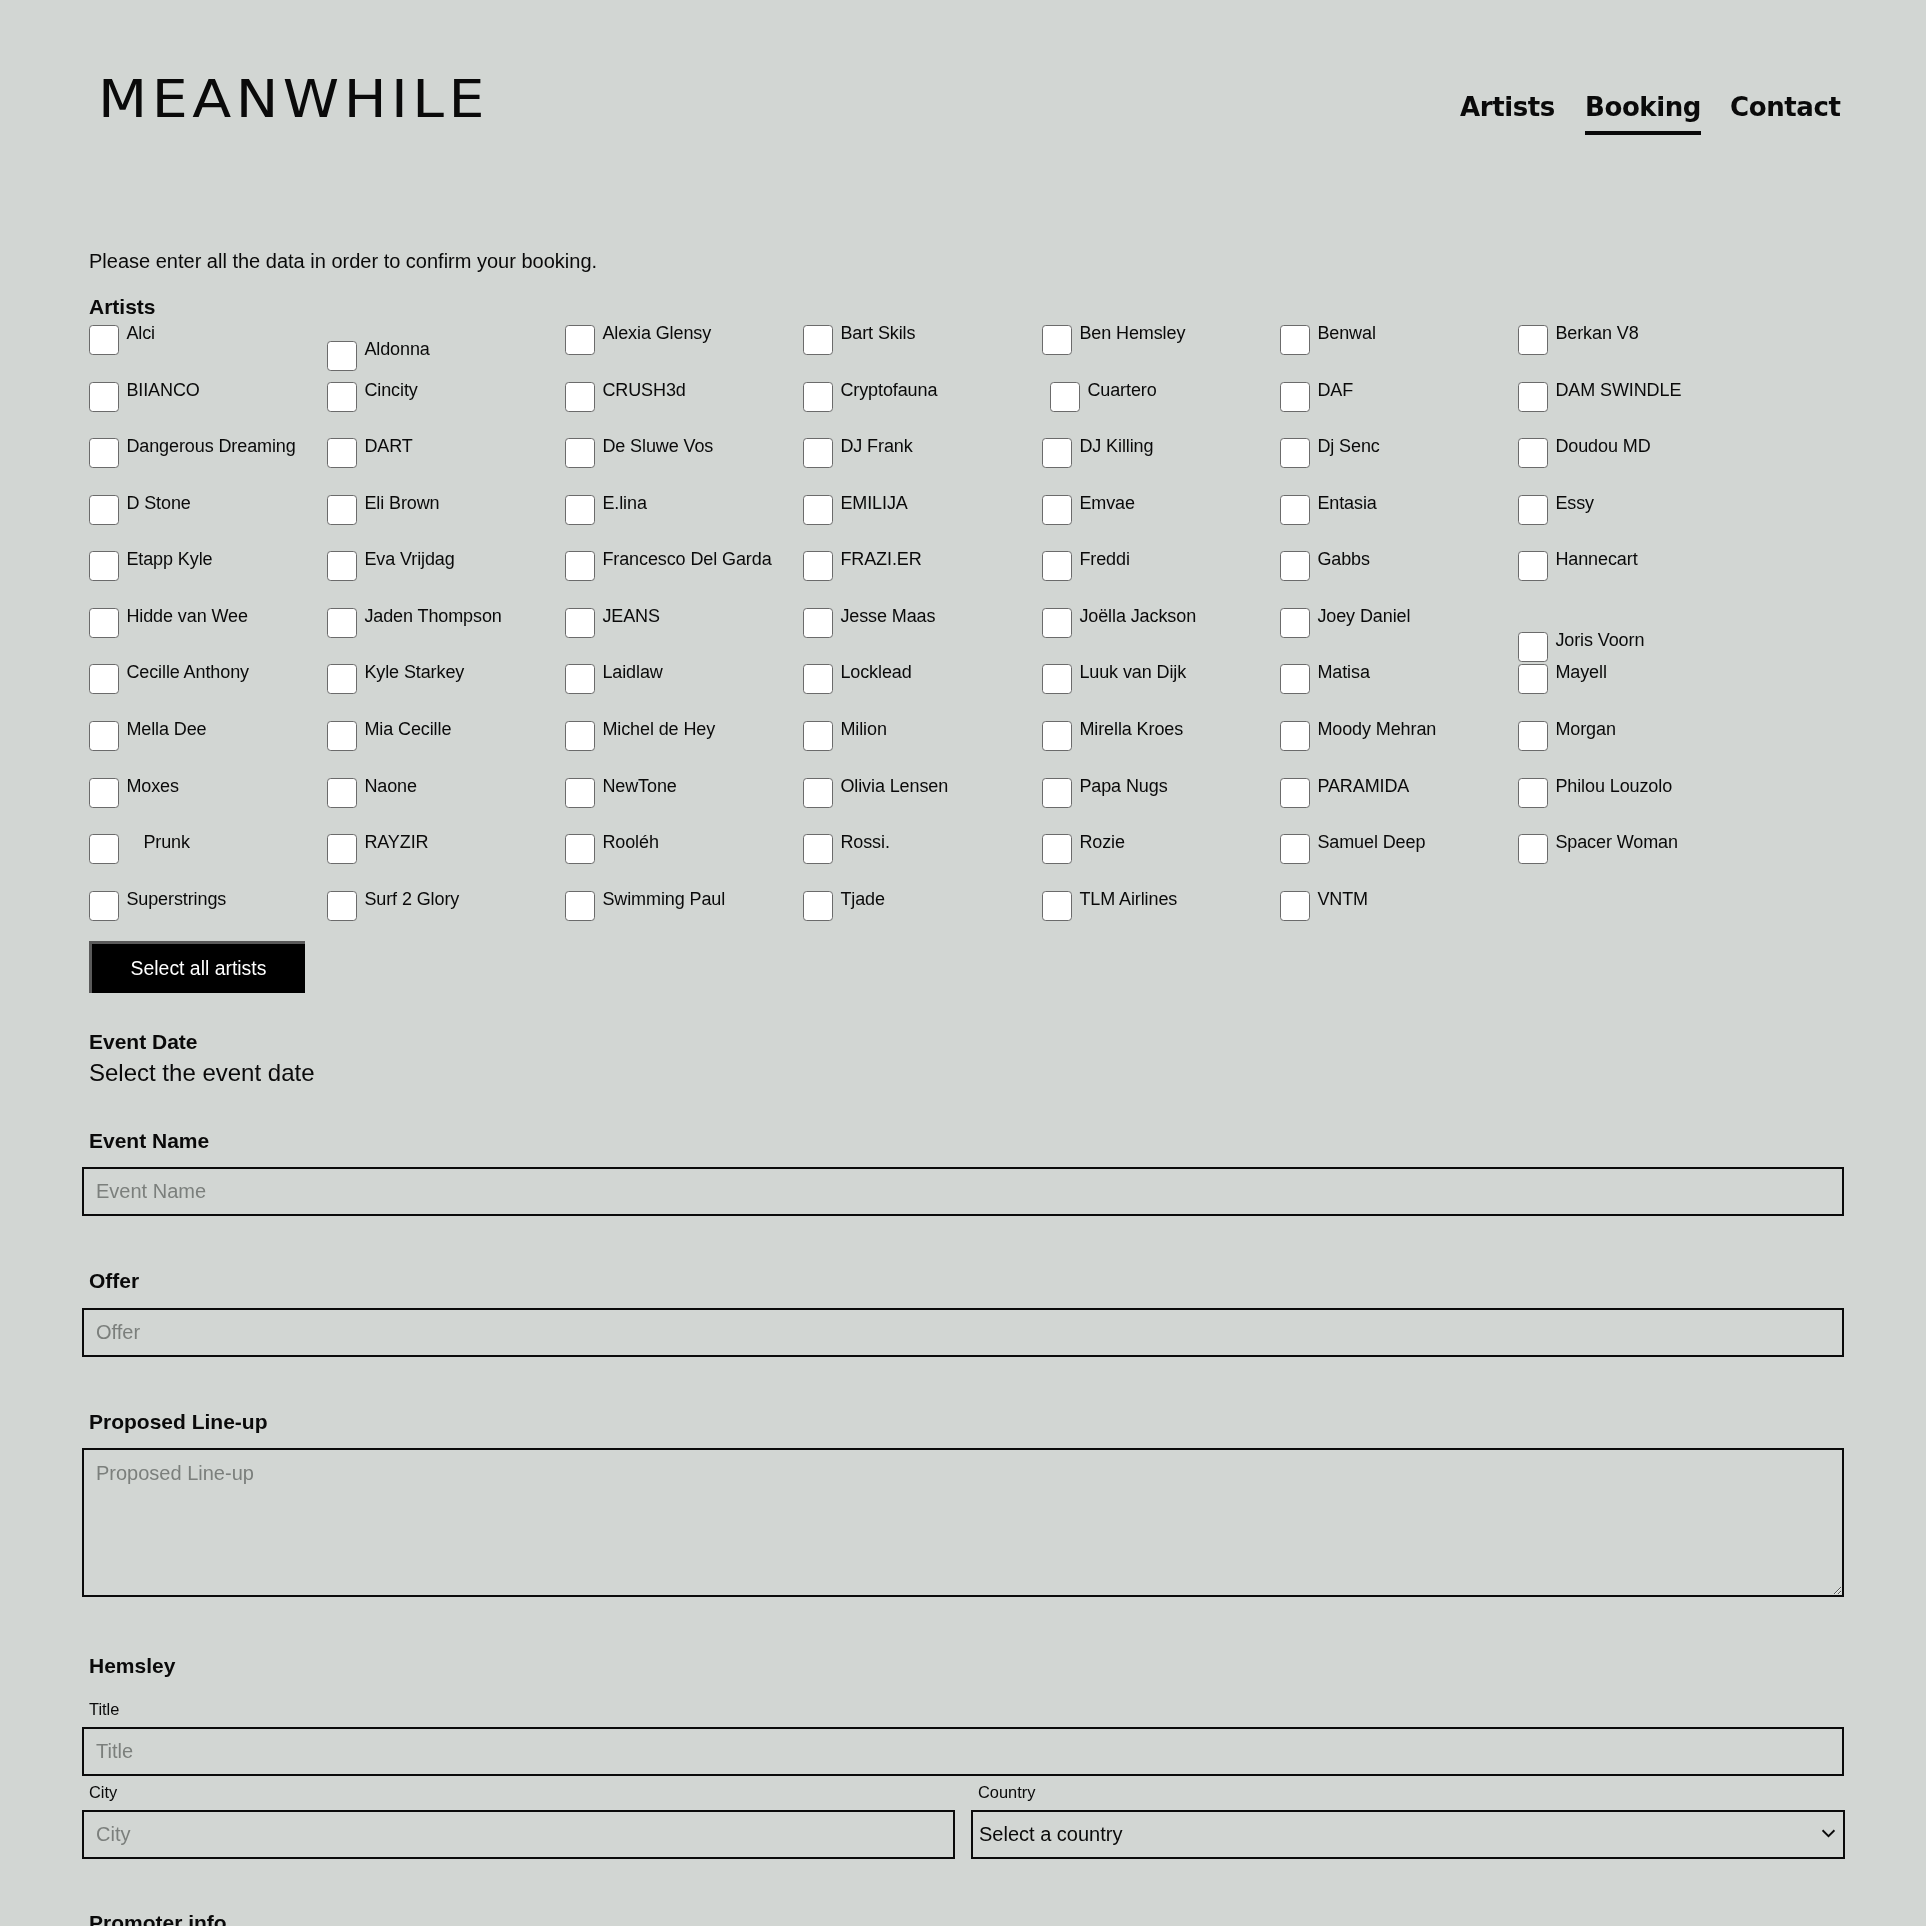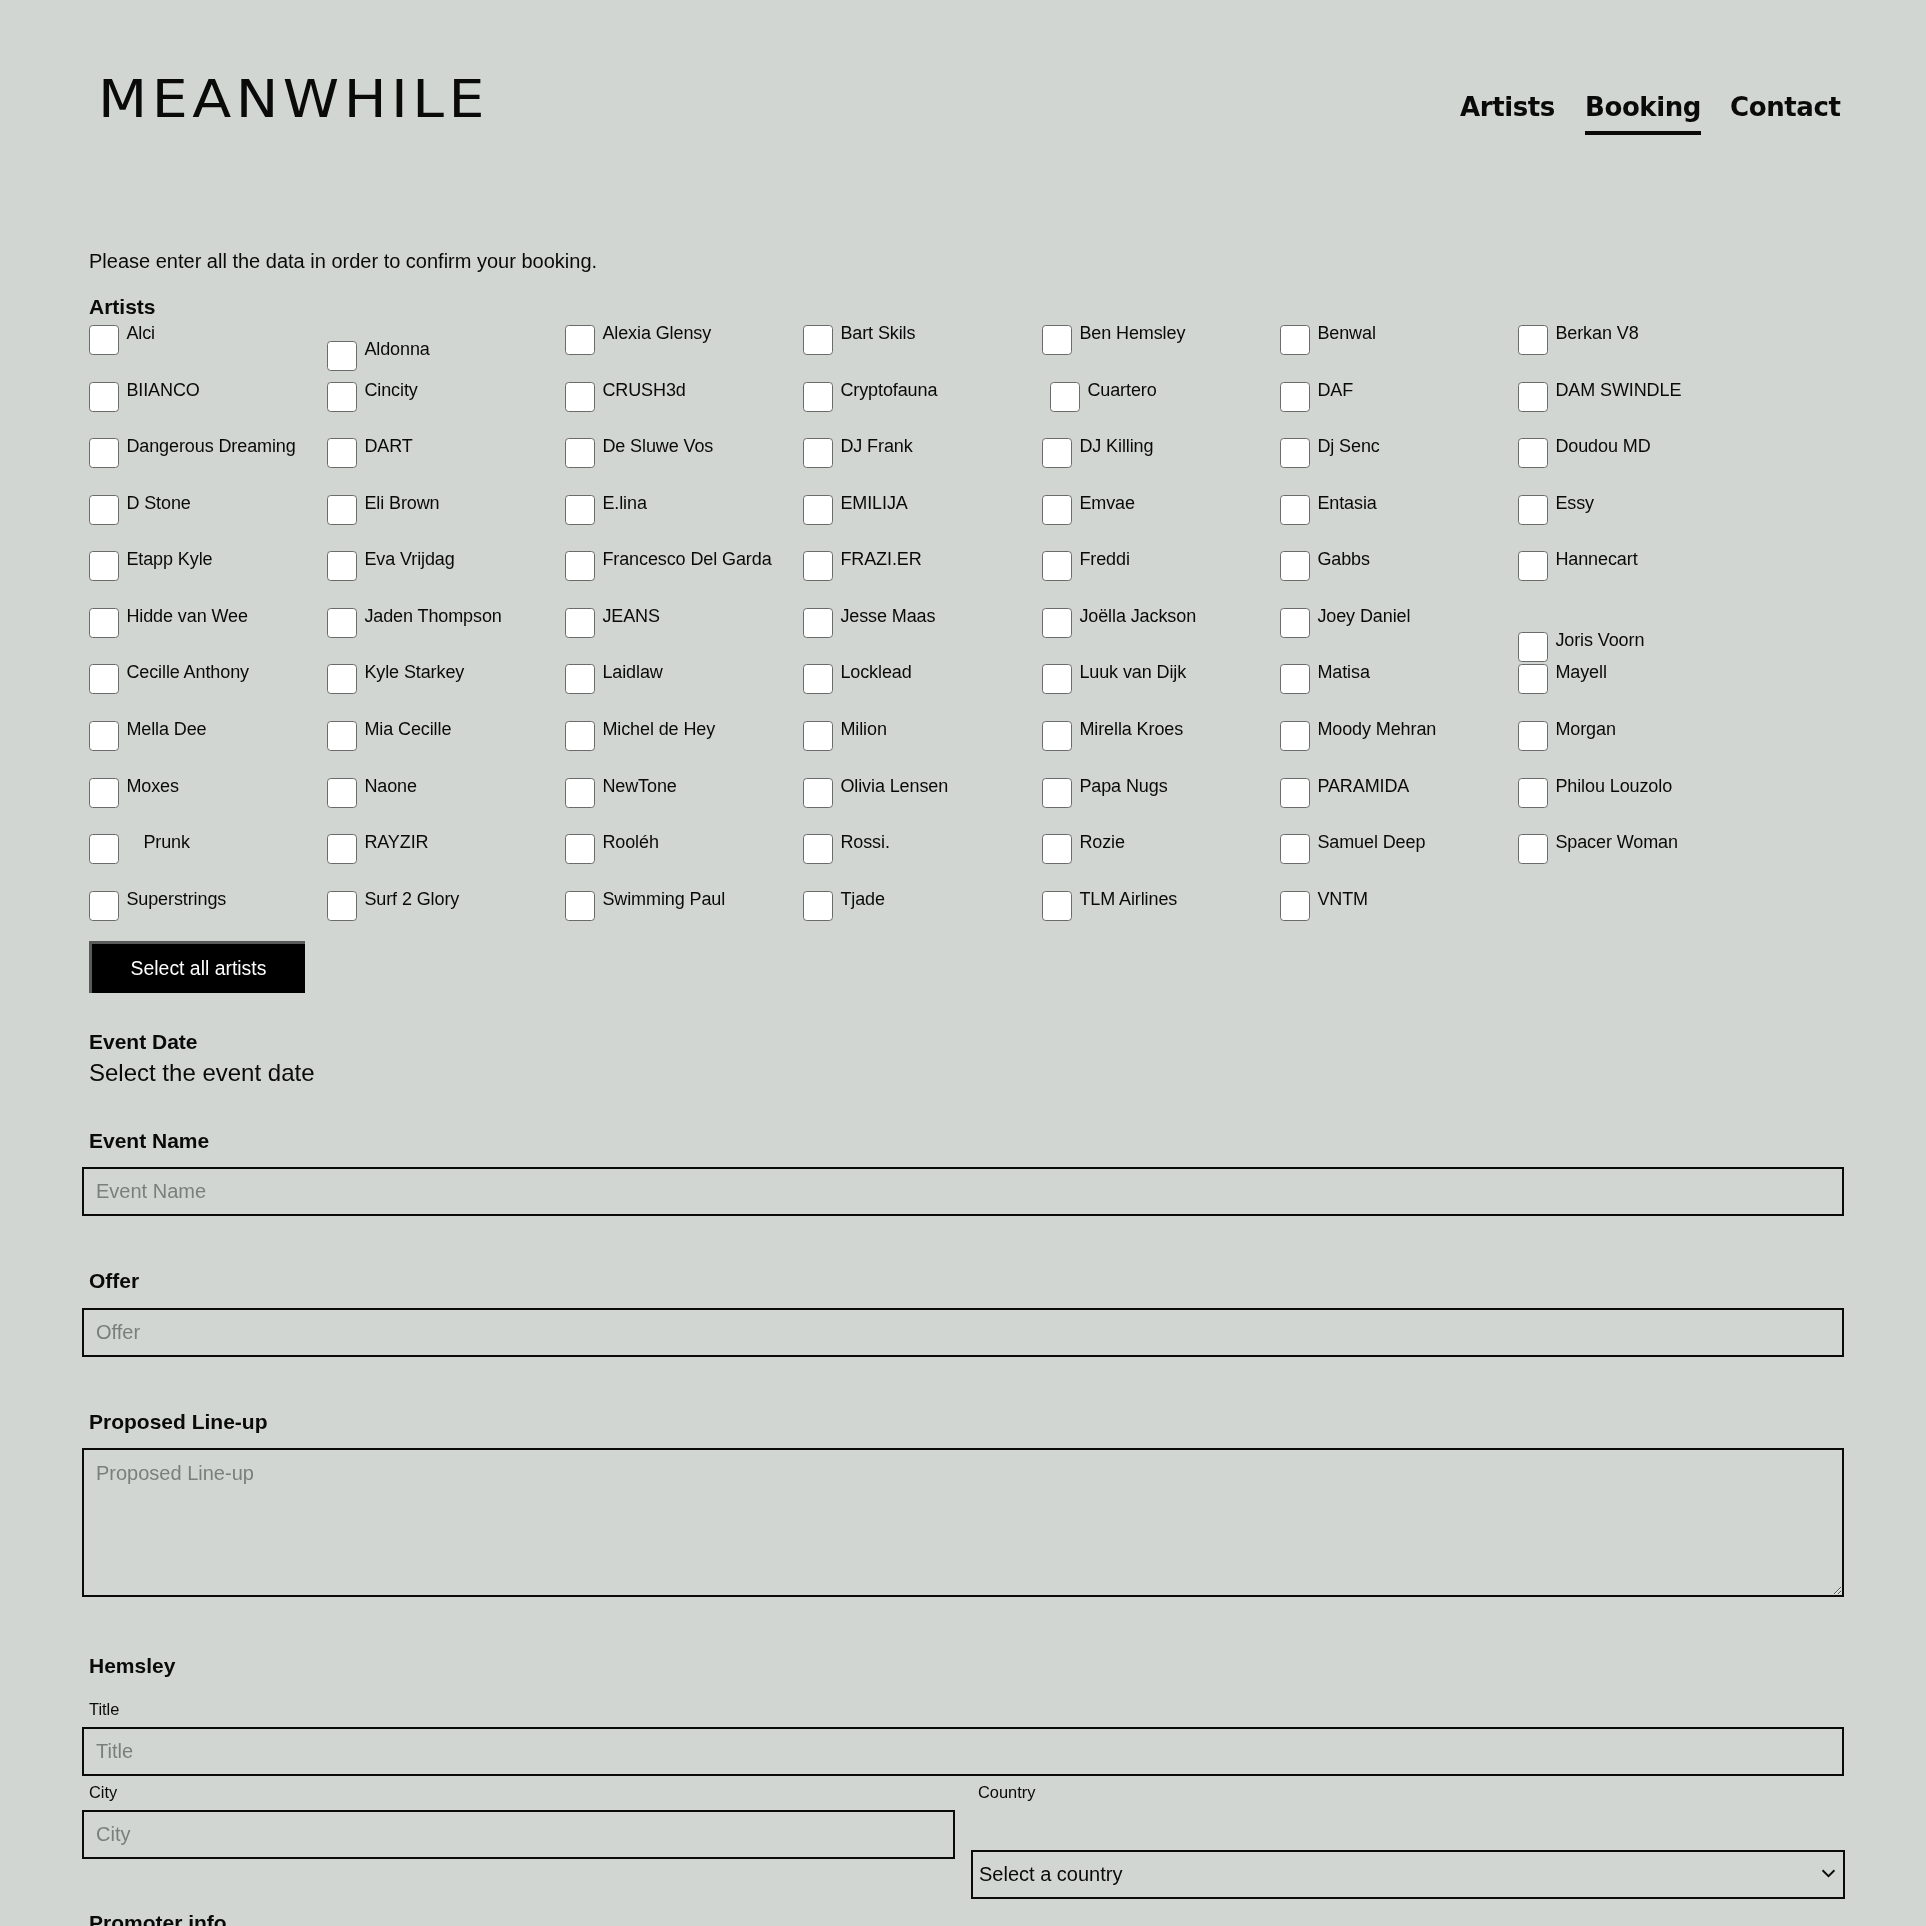--- a/index.html
+++ b/index.html
@@ -59,21 +59,21 @@
   .field {
     position: absolute; border: 2.2px solid #0a0a0a; background: transparent;
     font-family: "Liberation Sans", sans-serif; font-size: 20px;
     padding: 0 12px; color: #0a0a0a; outline: none;
   }
   .field::placeholder { color: #7b7f7c; }
   textarea.field { padding-top: 12px; resize: vertical; }
   .small-label { font-size: 16.4px; line-height: 19.4px; }
   .select-wrap {
     position: absolute; border: 2.2px solid #0a0a0a;
-    font-size: 20px; line-height: 45px; padding: 0 6px; cursor: pointer; margin-top: 40px;
+    font-size: 20px; line-height: 45px; padding: 0 6px; cursor: pointer;
   }
   .chev {
     position: absolute; right: 7.4px; top: 16.4px; width: 15px; height: 10.4px;
   }
 </style>
 </head>
 <body>
 
 <div class="abs logo">MEANWHILE</div>
 

